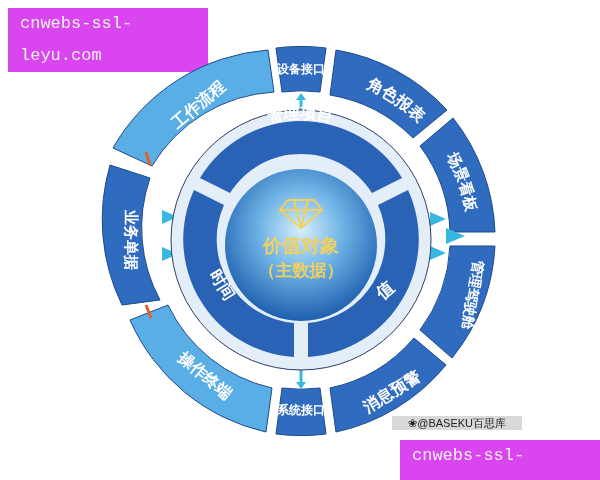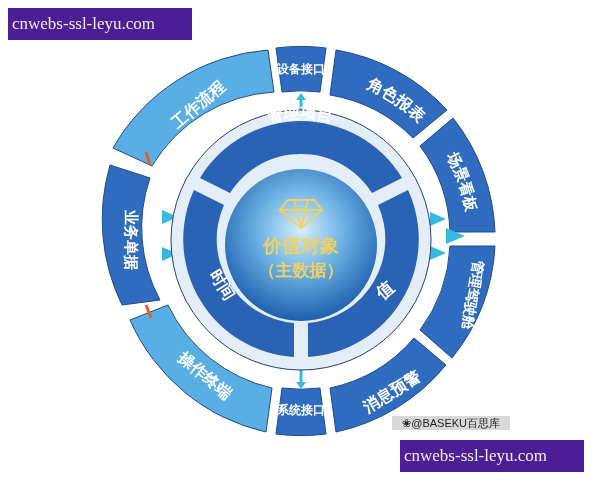--- a/index.html
+++ b/index.html
@@ -1,20 +1,20 @@
 <!DOCTYPE html>
 <html><head>
 <meta charset="utf-8">
 <style>
   html,body{margin:0;padding:0;}
   body{width:600px;height:480px;background:#ffffff;position:relative;overflow:hidden;font-family:"DejaVu Sans",sans-serif;}
-  .wm{position:absolute;background:#4c1d95;color:#f0f0f0;font-family:Liberation Serif, serif;font-size:17px;line-height:32px;padding:0 4px;}
+  .wm{position:absolute;background:#d946ef;color:#f0f0f0;font-family:Liberation Mono, monospace;font-size:17px;line-height:32px;padding:0 12px;}
   #wm-top{left:8px;top:8px;width:176px;}
   #wm-bot{left:400px;top:440px;width:176px;}
-  #credit{position:absolute;left:392px;top:416px;font-size:11px;color:#222;background:#d9d9d9;padding:0 10px;line-height:14px;font-family:"Liberation Sans",sans-serif;}
+  #credit{position:absolute;left:392px;top:416px;font-size:11px;color:#222;background:#d9d9d9;padding:0 16px;line-height:14px;font-family:"Liberation Sans",sans-serif;}
   svg{position:absolute;left:0;top:0;}
   .lbl{fill:#ffffff;font-family:"DejaVu Sans",sans-serif;font-weight:bold;}
   .gold{fill:#f0d060;font-family:"DejaVu Sans",sans-serif;font-weight:bold;}
 </style>
 </head>
 <body>
 
 <div class="wm" id="wm-top">cnwebs-ssl-leyu.com</div>
 <div class="wm" id="wm-bot">cnwebs-ssl-leyu.com</div>
 <div id="credit">❀@BASEKU百思库</div>

